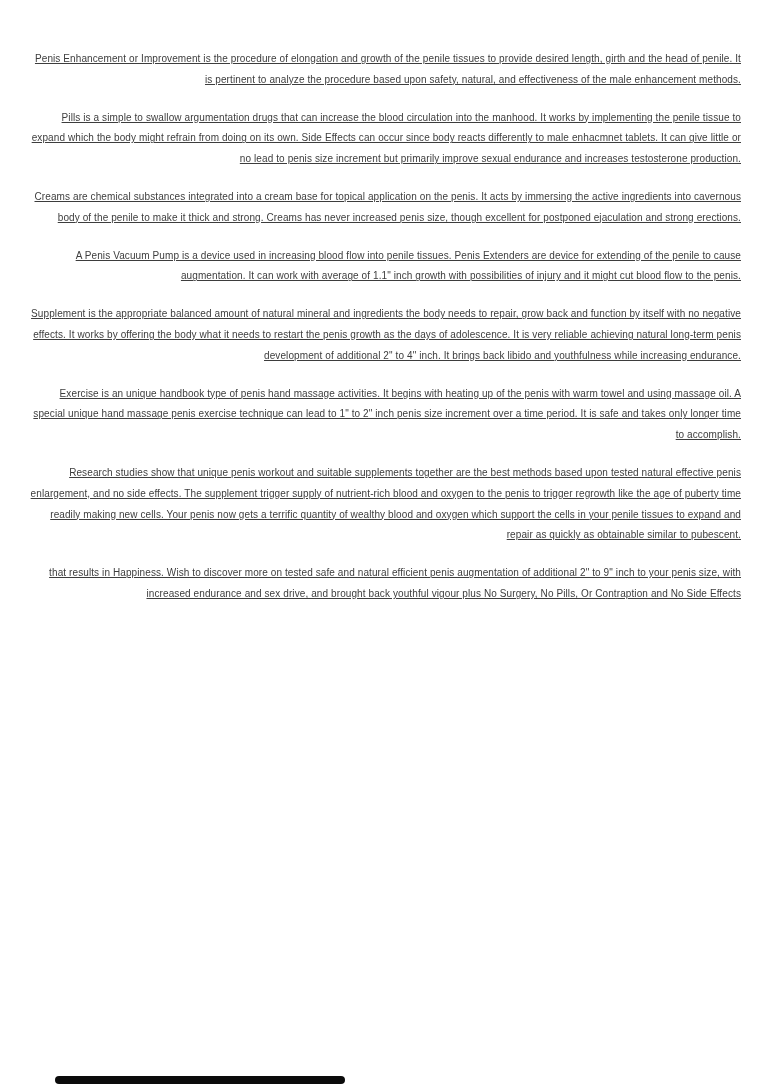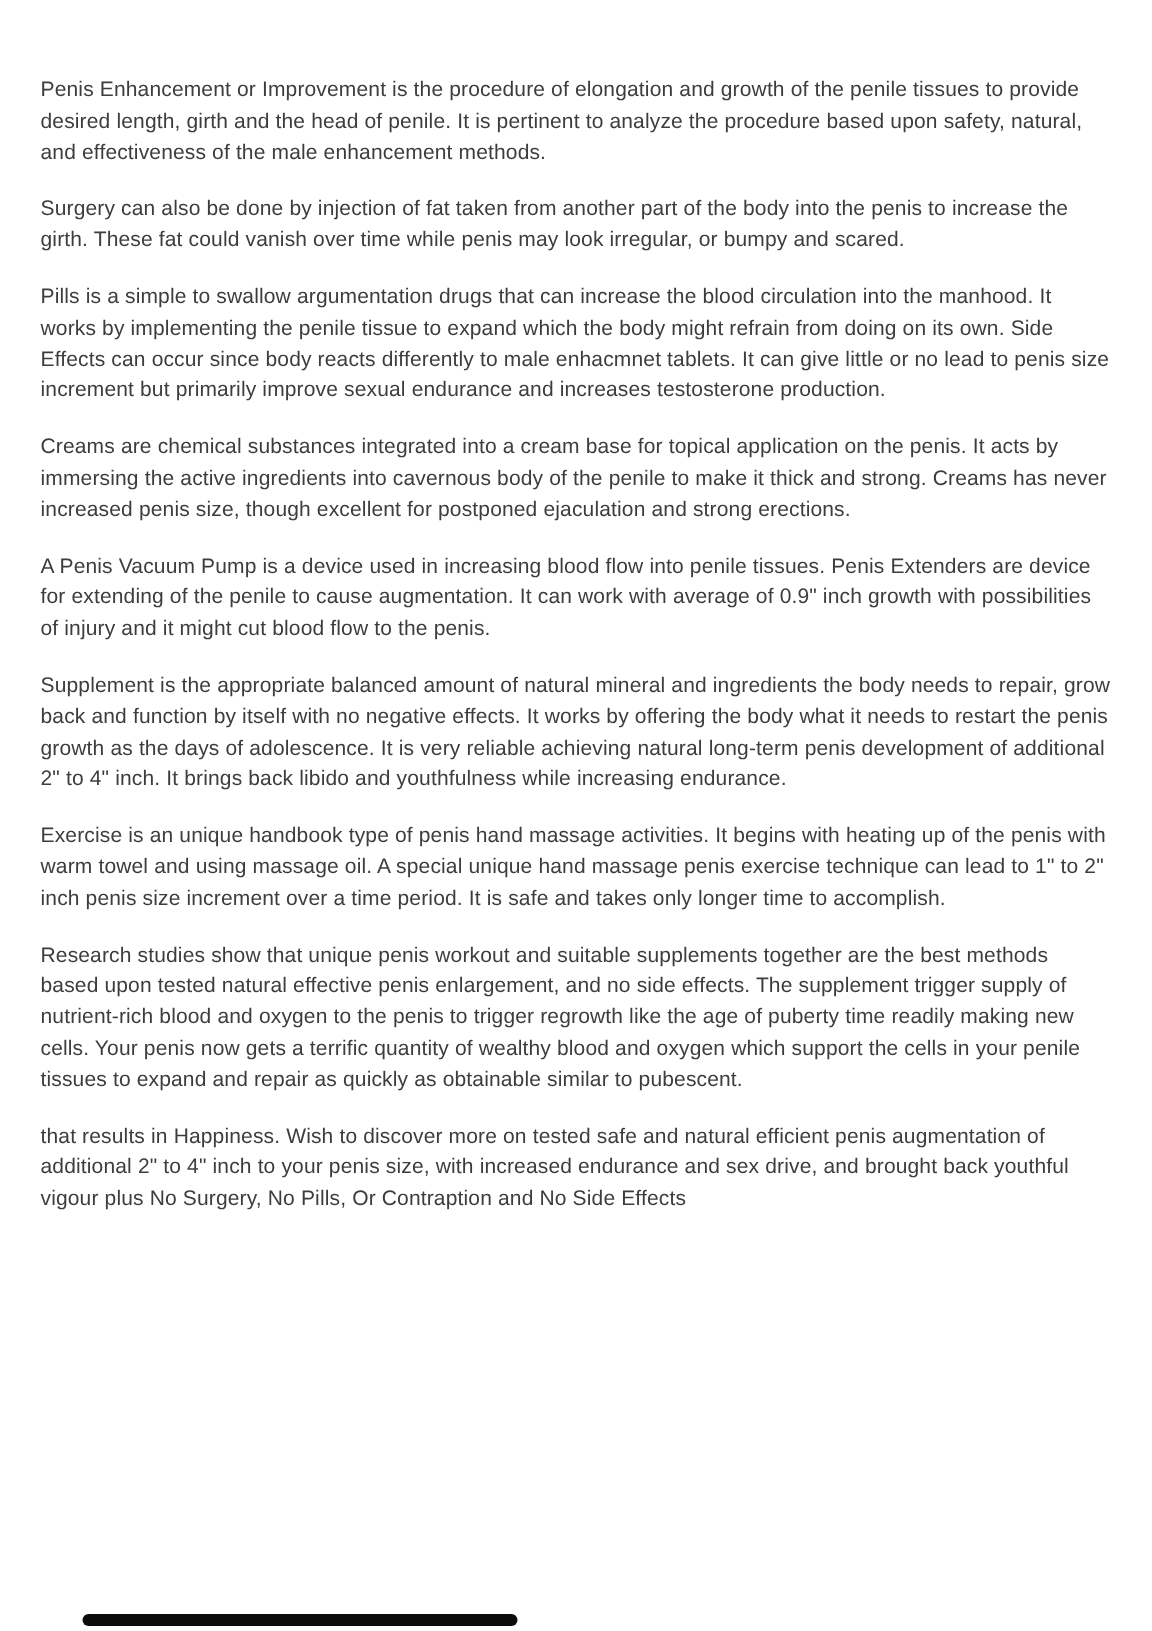--- a/index.html
+++ b/index.html
@@ -15,24 +15,25 @@
     width: 768px;
     height: 1087px;
     background: #ffffff;
   }
   .content {
     position: absolute;
     left: 27px;
     top: 49px;
     width: 714px;
     color: #3d3d3d;
-    font-size: 14px;
+    font-size: 10px;
     line-height: 20.8px;
     letter-spacing: 0.1px;
-    text-align: left;
+    text-align: right;
+    text-decoration: underline;
   }
   .content p {
     margin: 0 0 17px 0;
   }
   .content p:last-child {
     margin-bottom: 0;
   }
   .inline-link {
     font-weight: bold;
     font-style: italic;
@@ -47,23 +48,22 @@
     background: #0b0b0b;
     border-radius: 4px;
   }
 </style>
 </head>
 <body>
 
 <div class="page">
   <div class="content">
     <p>Penis Enhancement or Improvement is the procedure of elongation and growth of the penile tissues to provide desired length, girth and the head of penile. It is pertinent to analyze the procedure based upon safety, natural, and effectiveness of the male enhancement methods.</p>
-    <p>Surgery can also be done by injection of fat taken from another part of the body into the penis to increase the girth. These fat could vanish over time while penis may look irregular, or bumpy and scared.</p>
     <p>Pills is a simple to swallow argumentation drugs that can increase the blood circulation into the manhood. It works by implementing the penile tissue to expand which the body might refrain from doing on its own. Side Effects can occur since body reacts differently to male enhacmnet tablets. It can give little or no lead to penis size increment but primarily improve sexual endurance and increases testosterone production.</p>
     <p>Creams are chemical substances integrated into a cream base for topical application on the penis. It acts by immersing the active ingredients into cavernous body of the penile to make it thick and strong. Creams has never increased penis size, though excellent for postponed ejaculation and strong erections.</p>
-    <p>A Penis Vacuum Pump is a device used in increasing blood flow into penile tissues. Penis Extenders are device for extending of the penile to cause augmentation. It can work with average of 0.9" inch growth with possibilities of injury and it might cut blood flow to the penis.</p>
+    <p>A Penis Vacuum Pump is a device used in increasing blood flow into penile tissues. Penis Extenders are device for extending of the penile to cause augmentation. It can work with average of 1.1" inch growth with possibilities of injury and it might cut blood flow to the penis.</p>
     <p>Supplement is the appropriate balanced amount of natural mineral and ingredients the body needs to repair, grow back and function by itself with no negative effects. It works by offering the body what it needs to restart the penis growth as the days of adolescence. It is very reliable achieving natural long-term penis development of additional 2" to 4" inch. It brings back libido and youthfulness while increasing endurance.</p>
     <p>Exercise is an unique handbook type of penis hand massage activities. It begins with heating up of the penis with warm towel and using massage oil. A special unique hand massage penis exercise technique can lead to 1" to 2" inch penis size increment over a time period. It is safe and takes only longer time to accomplish.</p>
     <p>Research studies show that unique penis workout and suitable supplements together are the best methods based upon tested natural effective penis enlargement, and no side effects. The supplement trigger supply of nutrient-rich blood and oxygen to the penis to trigger regrowth like the age of puberty time readily making new cells. Your penis now gets a terrific quantity of wealthy blood and oxygen which support the cells in your penile tissues to expand and repair as quickly as obtainable similar to pubescent.</p>
-    <p>that results in Happiness. Wish to discover more on tested safe and natural efficient penis augmentation of additional 2" to 4" inch to your penis size, with increased endurance and sex drive, and brought back youthful vigour plus No Surgery, No Pills, Or Contraption and No Side Effects</p>
+    <p>that results in Happiness. Wish to discover more on tested safe and natural efficient penis augmentation of additional 2" to 9" inch to your penis size, with increased endurance and sex drive, and brought back youthful vigour plus No Surgery, No Pills, Or Contraption and No Side Effects</p>
   </div>
   <div class="progress-bar"></div>
 </div>
 
 </body></html>

